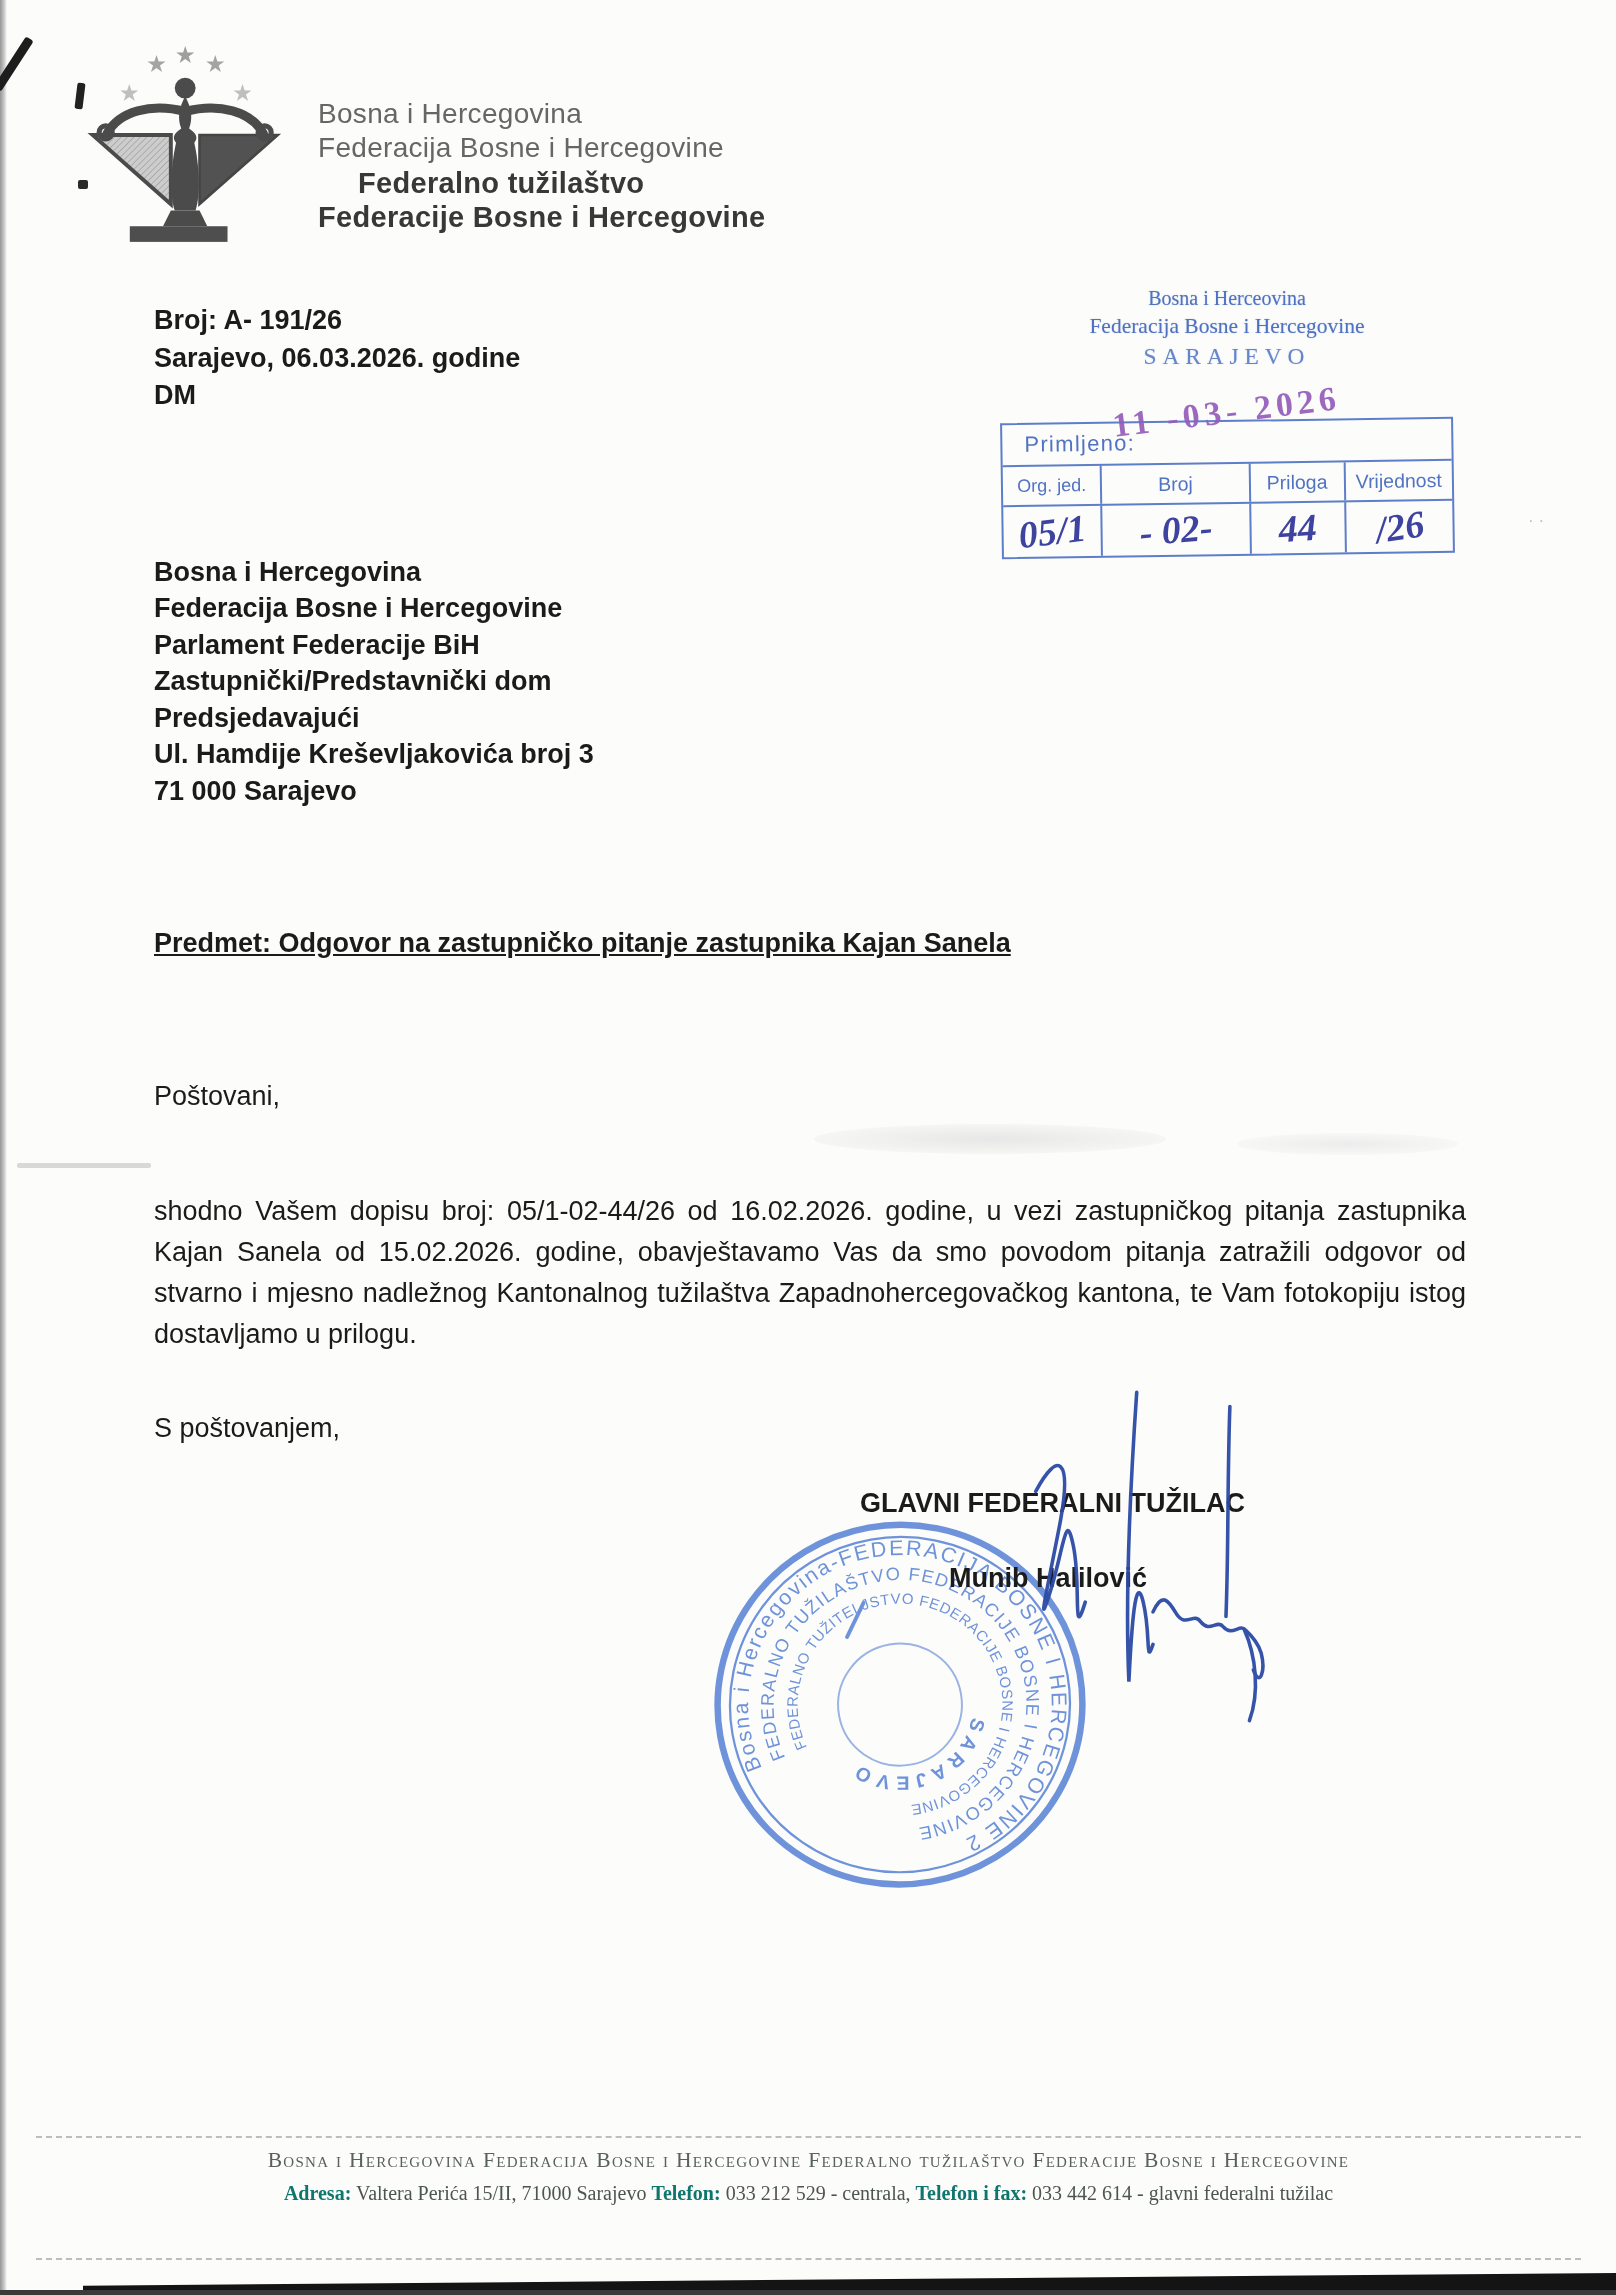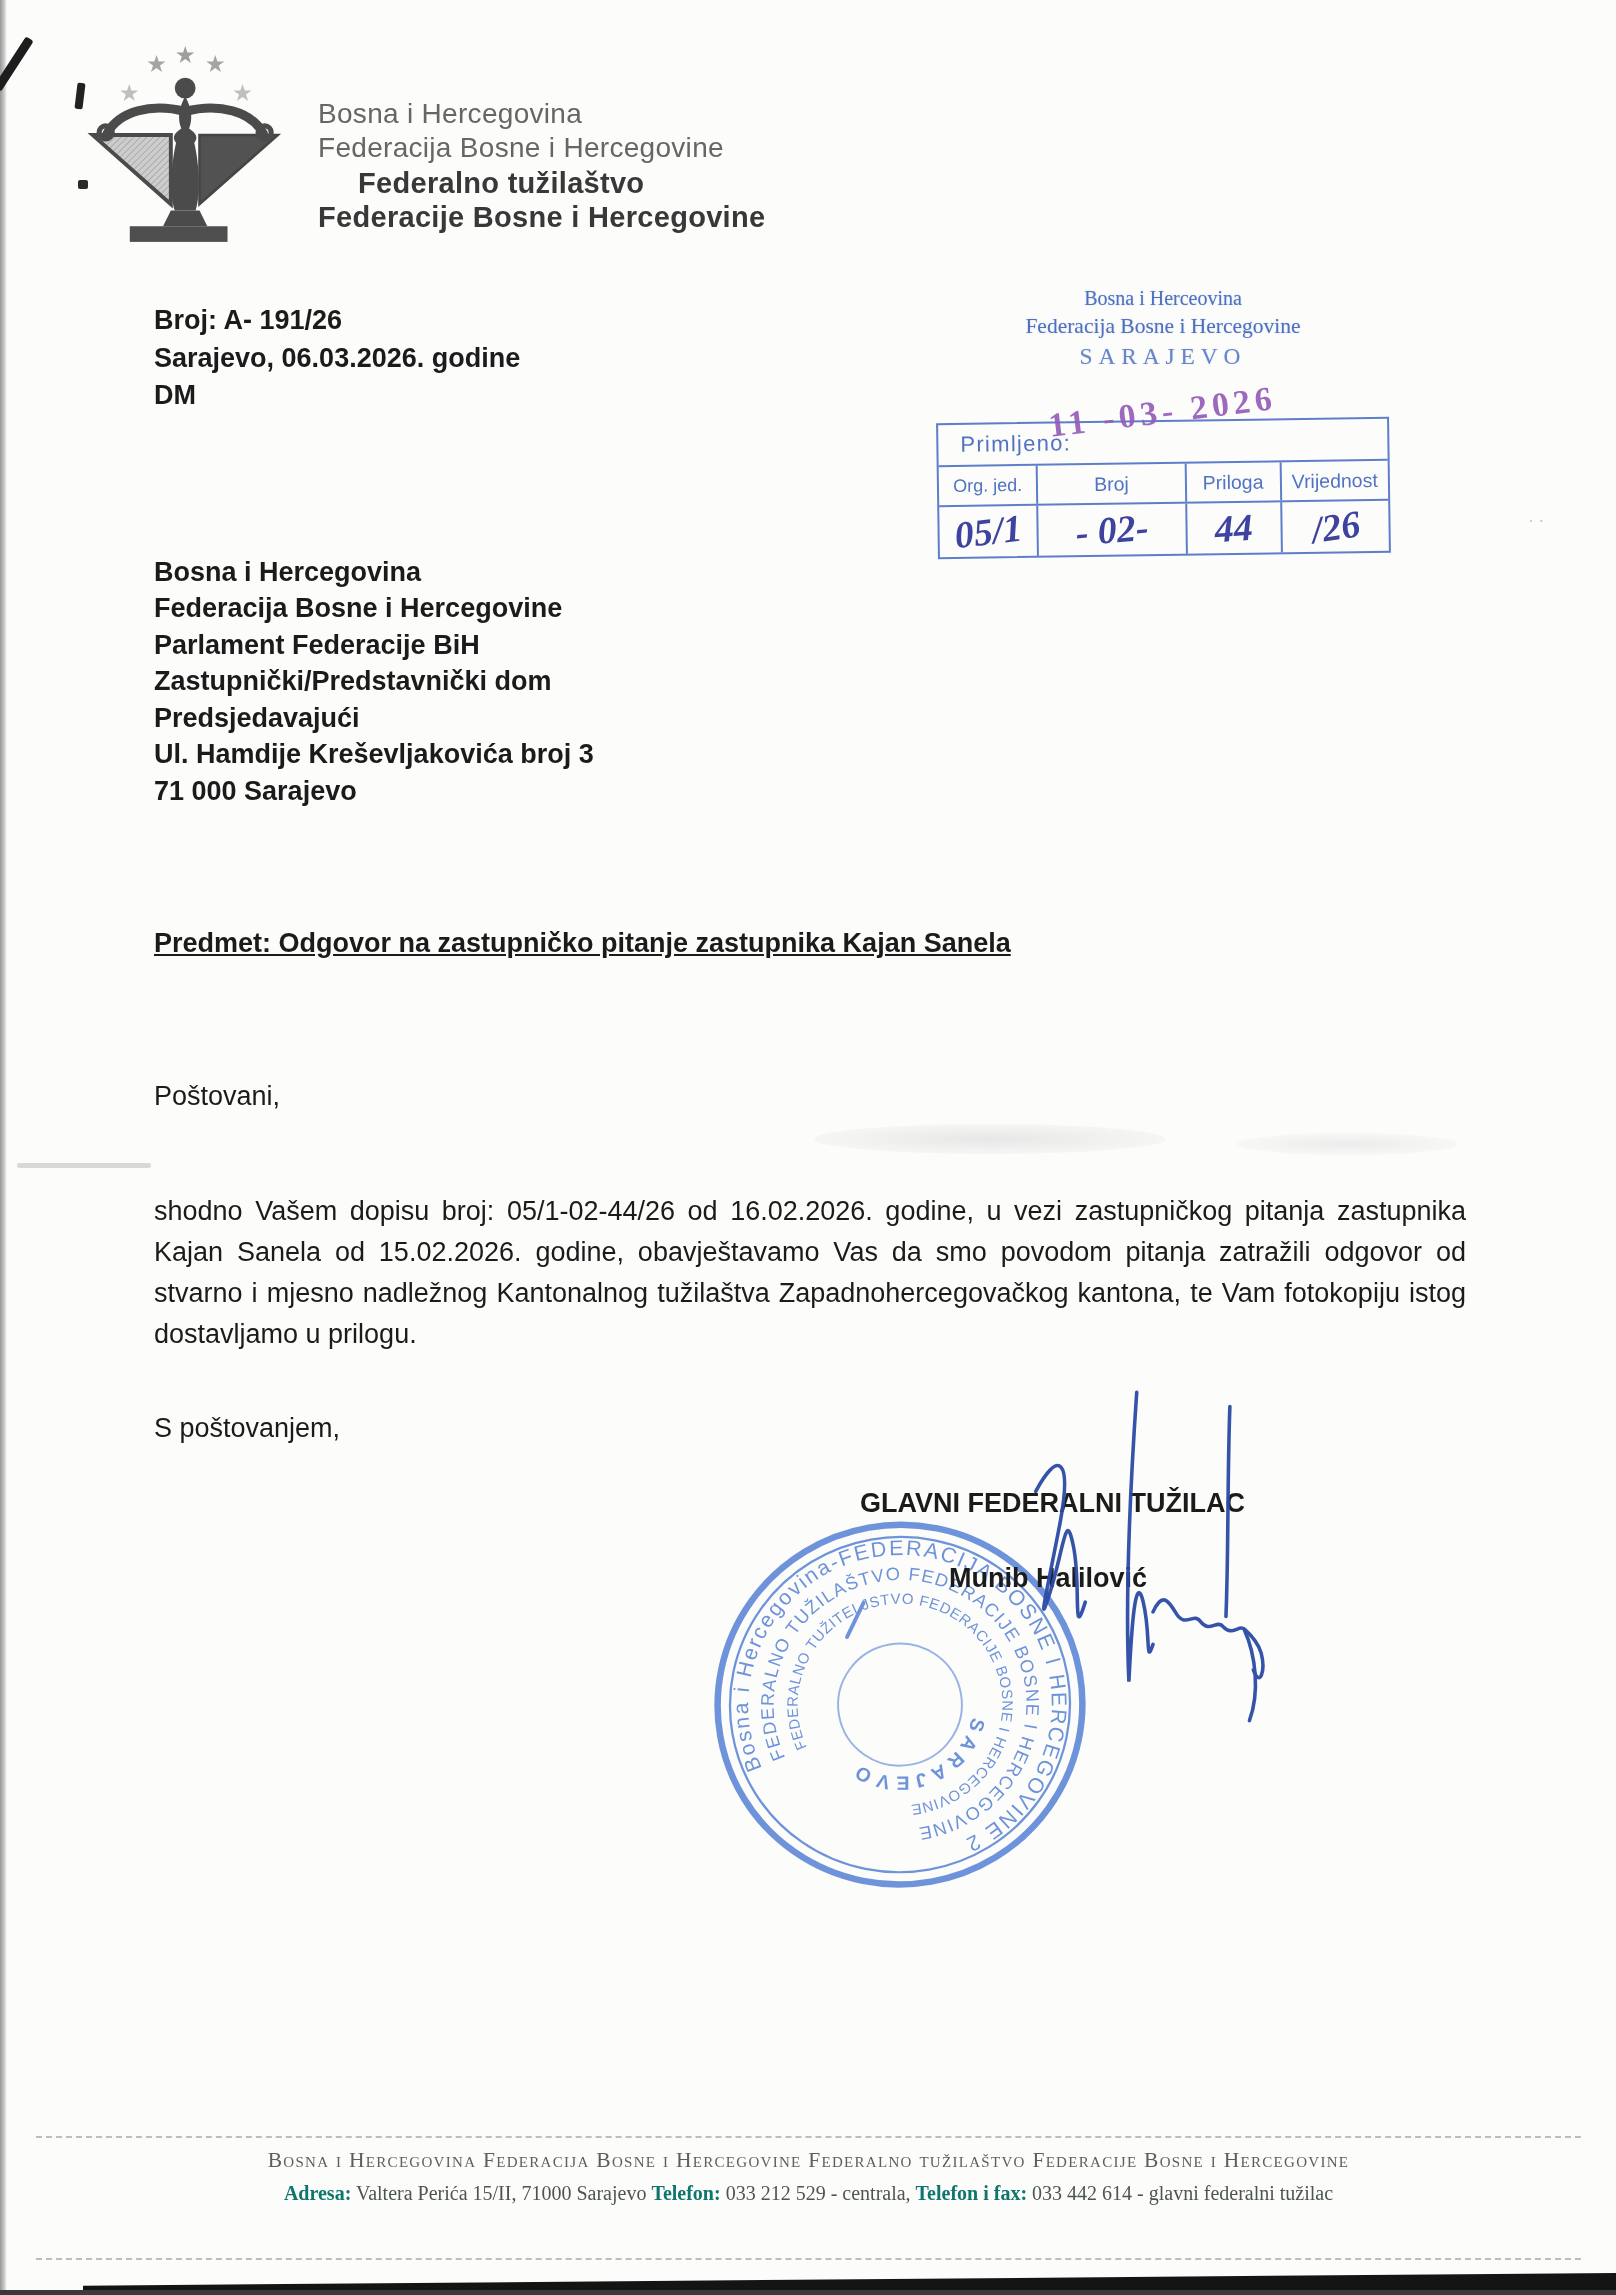--- a/index.html
+++ b/index.html
@@ -83,21 +83,21 @@
 
   <div class="abs org-line" style="top:98px;">Bosna i Hercegovina</div>
   <div class="abs org-line" style="top:132px;">Federacija Bosne i Hercegovine</div>
   <div class="abs org-line b" style="top:167px;margin-left:40px;">Federalno tužilaštvo</div>
   <div class="abs org-line b" style="top:201px;">Federacije Bosne i Hercegovine</div>
 
   <div class="abs doc bold" style="left:154px;top:305px;">Broj: A- 191/26</div>
   <div class="abs doc bold" style="left:154px;top:343px;">Sarajevo, 06.03.2026. godine</div>
   <div class="abs doc bold" style="left:154px;top:380px;">DM</div>
 
-  <div class="abs" style="left:906px;top:287px;width:514px;">
+  <div class="abs" style="left:970px;top:287px;width:514px;">
     <div class="stampc" style="font-size:20px;">Bosna i Herceovina</div>
     <div class="stampc" style="font-size:21.5px;margin-top:3.9px;">Federacija Bosne i Hercegovine</div>
     <div class="stampc" style="font-size:23.4px;letter-spacing:5.9px;margin-top:3.9px;opacity:0.85;">SARAJEVO</div>
     <div class="abs date-stamp" style="left:142px;top:106px;z-index:3;">11 -03- 2026</div>
     <div class="abs stamp-box" style="left:31px;top:133px;width:449px;">
       <div class="stamp-row1">
         <span style="font-size:22px;color:rgba(62,100,188,0.9);letter-spacing:1.3px;padding-left:22px;">Primljeno:</span>
       </div>
       <div class="stamp-row2">
         <div class="scell c1" style="font-size:18px;">Org. jed.</div>

